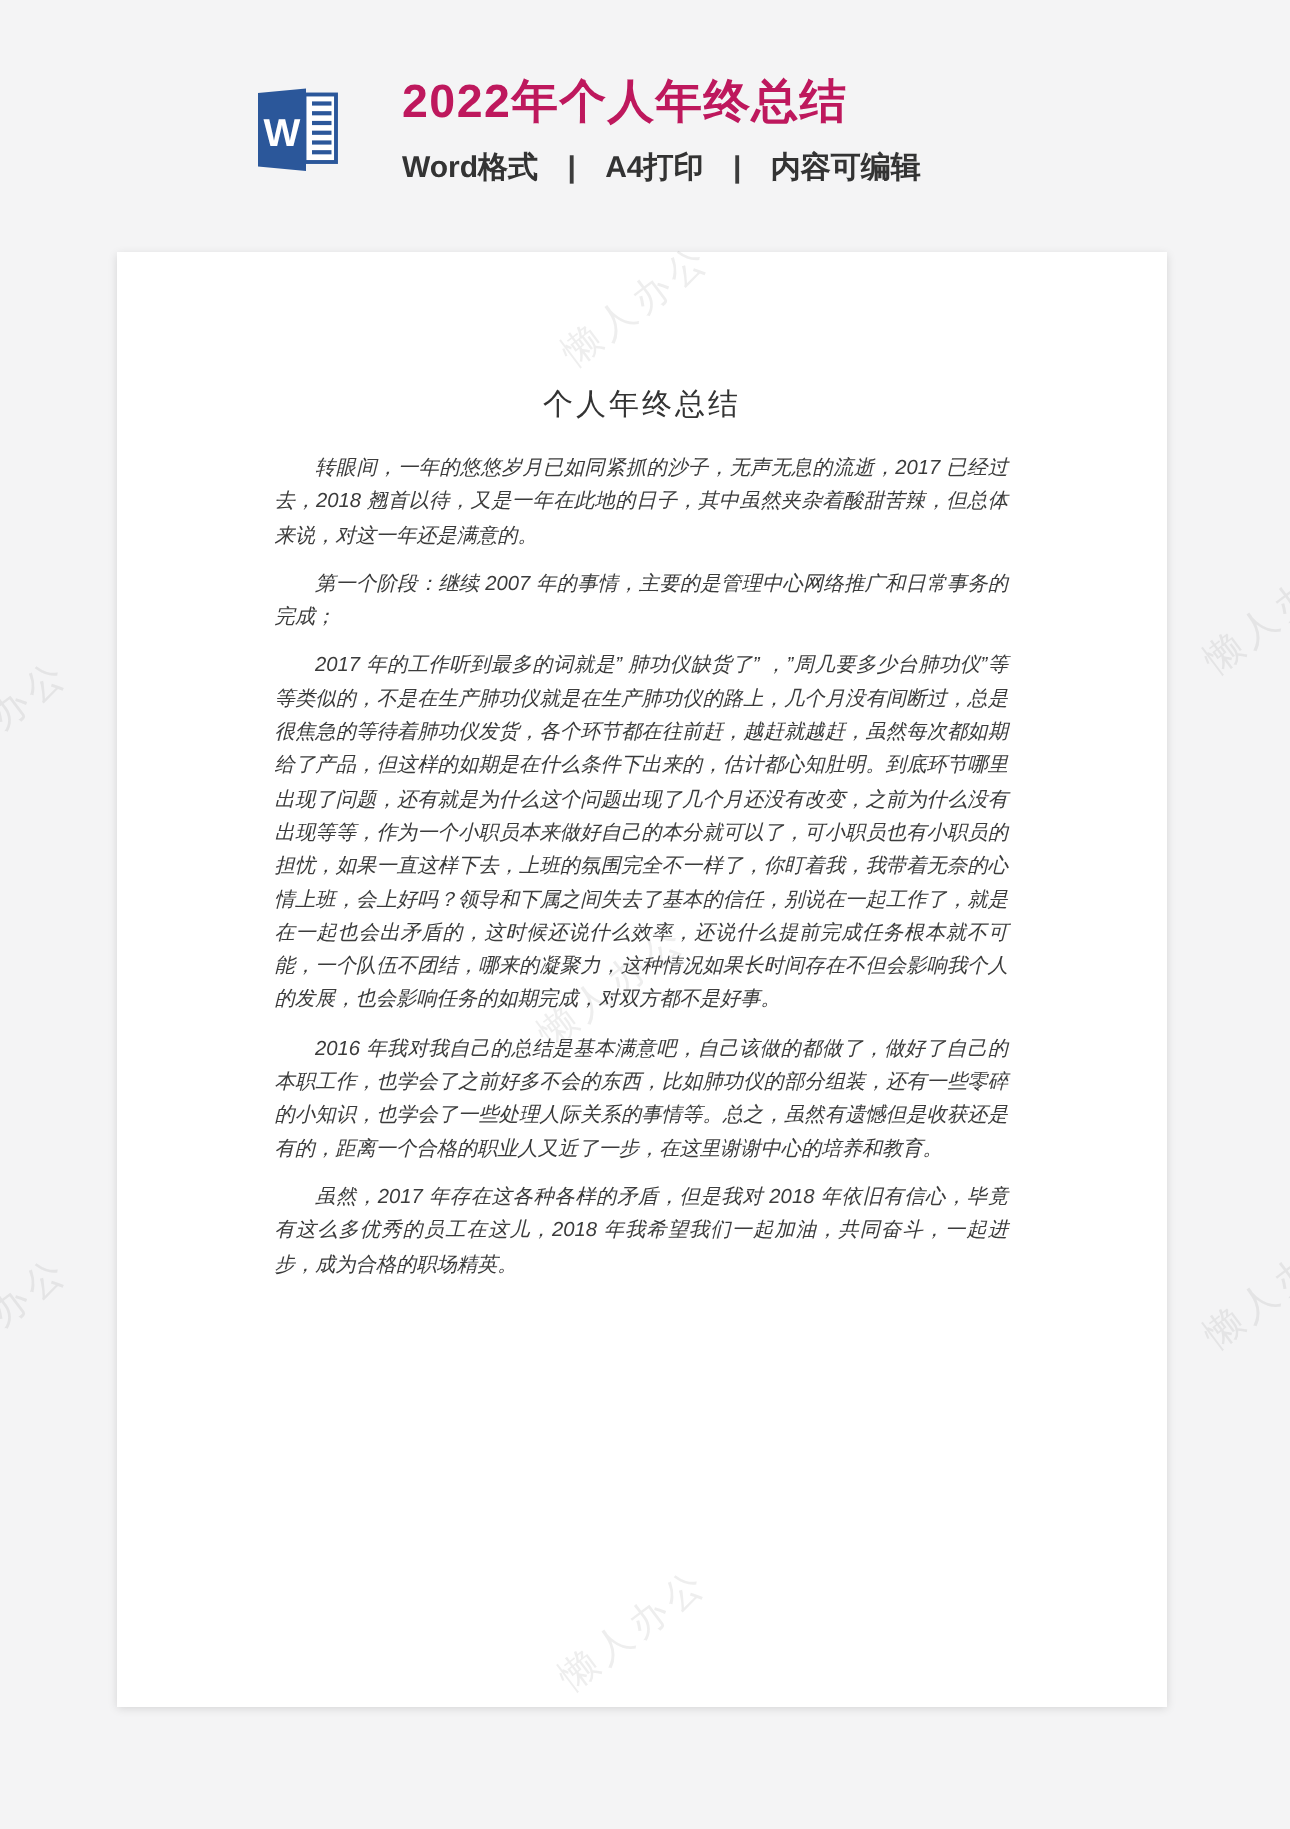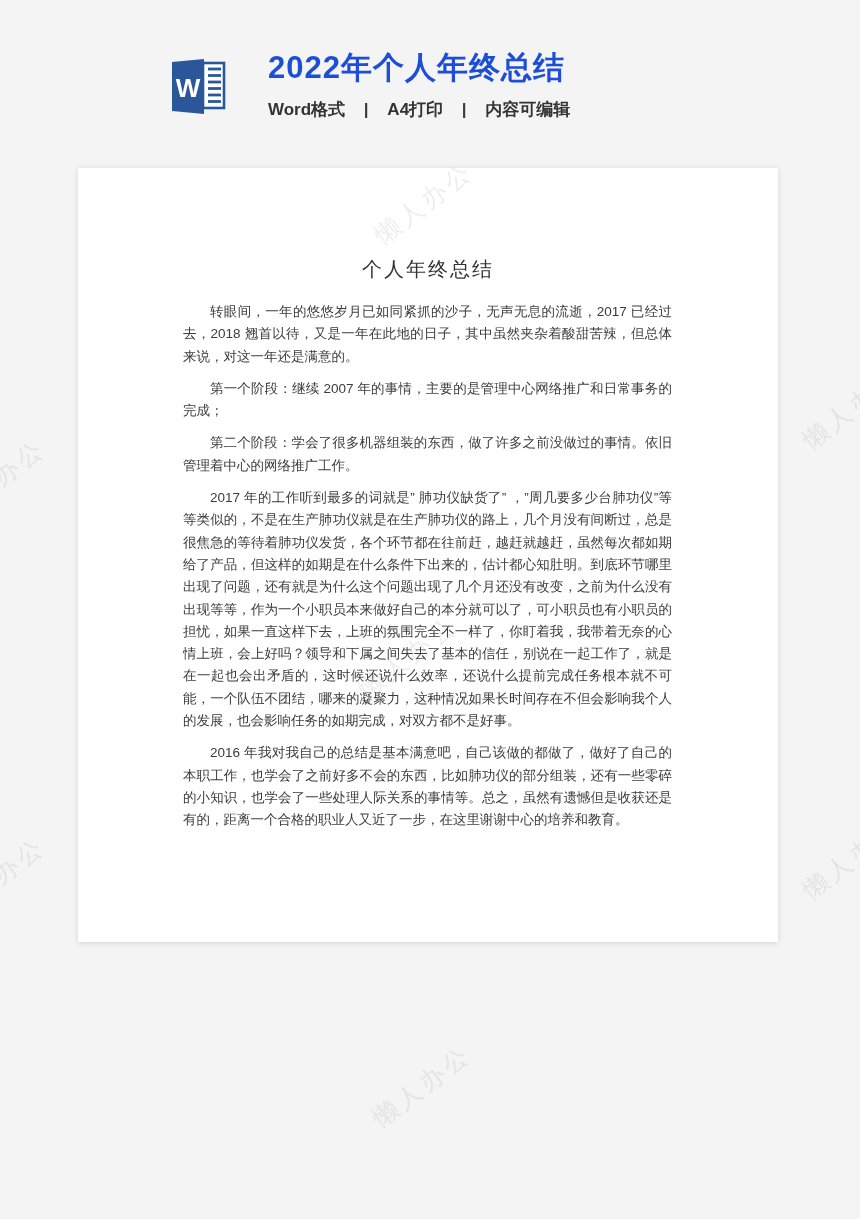--- a/index.html
+++ b/index.html
@@ -8,42 +8,42 @@
     background:#f4f4f5; overflow:hidden;
     font-family:"Liberation Sans","DejaVu Sans",sans-serif;
   }
 
   
   .header { position:absolute; left:170px; top:50px; display:flex; align-items:flex-start; }
   .icon-wrap { margin-top:6px; }
   .icon-wrap svg { display:block; }
   .header-text { margin-left:40px; }
   .header-title {
-    font-size:31px; font-weight:bold; color:#1d4ed8;
+    font-size:31px; font-weight:bold; color:#be185d;
     line-height:1.15; letter-spacing:1px; white-space:nowrap;
   }
   .header-sub {
-    margin-top:12px; font-size:17px; font-weight:bold; color:#333;
+    margin-top:12px; font-size:20px; font-weight:bold; color:#333;
     white-space:nowrap;
   }
   .header-sub .sep { margin:0 14px; color:#3c3c3c; }
 
   
   .page {
-    position:absolute; left:78px; top:168px; width:700px; height:774px;
+    position:absolute; left:78px; top:168px; width:700px; height:970px;
     background:#ffffff; box-shadow:0 1px 6px rgba(0,0,0,0.13);
   }
   .doc-title {
     margin:88px 0 0 0; text-align:center;
     font-size:20px; font-weight:400; color:#333; letter-spacing:2px;
   }
   .doc-body { margin:18px 106px 0 105px; }
   .doc-body p {
     margin:0 0 10px 0; font-size:13.5px; line-height:22.3px; color:#3b3b3b;
-    text-indent:2em; text-align:justify;
+    text-indent:2em; text-align:justify;font-style:italic;
   }
 
   
   .wm-layer { position:absolute; inset:0; pointer-events:none; z-index:9; }
   .wm {
     position:absolute; white-space:nowrap;
     transform:translate(-50%,-50%) rotate(-37deg);
     font-size:25px; letter-spacing:4px; color:rgba(125,125,125,0.13);
   }
 </style>
@@ -78,23 +78,23 @@
         <span>内容可编辑</span>
       </div>
     </div>
   </div>
 
   <div class="page">
     <h1 class="doc-title">个人年终总结</h1>
     <div class="doc-body">
         <p>转眼间，一年的悠悠岁月已如同紧抓的沙子，无声无息的流逝，2017 已经过去，2018 翘首以待，又是一年在此地的日子，其中虽然夹杂着酸甜苦辣，但总体来说，对这一年还是满意的。</p>
         <p>第一个阶段：继续 2007 年的事情，主要的是管理中心网络推广和日常事务的完成；</p>
-        <p>第二个阶段：学会了很多机器组装的东西，做了许多之前没做过的事情。依旧管理着中心的网络推广工作。</p>
         <p>2017 年的工作听到最多的词就是” 肺功仪缺货了” ，”周几要多少台肺功仪”等等类似的，不是在生产肺功仪就是在生产肺功仪的路上，几个月没有间断过，总是很焦急的等待着肺功仪发货，各个环节都在往前赶，越赶就越赶，虽然每次都如期给了产品，但这样的如期是在什么条件下出来的，估计都心知肚明。到底环节哪里出现了问题，还有就是为什么这个问题出现了几个月还没有改变，之前为什么没有出现等等，作为一个小职员本来做好自己的本分就可以了，可小职员也有小职员的担忧，如果一直这样下去，上班的氛围完全不一样了，你盯着我，我带着无奈的心情上班，会上好吗？领导和下属之间失去了基本的信任，别说在一起工作了，就是在一起也会出矛盾的，这时候还说什么效率，还说什么提前完成任务根本就不可能，一个队伍不团结，哪来的凝聚力，这种情况如果长时间存在不但会影响我个人的发展，也会影响任务的如期完成，对双方都不是好事。</p>
         <p>2016 年我对我自己的总结是基本满意吧，自己该做的都做了，做好了自己的本职工作，也学会了之前好多不会的东西，比如肺功仪的部分组装，还有一些零碎的小知识，也学会了一些处理人际关系的事情等。总之，虽然有遗憾但是收获还是有的，距离一个合格的职业人又近了一步，在这里谢谢中心的培养和教育。</p>
+        <p>虽然，2017 年存在这各种各样的矛盾，但是我对 2018 年依旧有信心，毕竟有这么多优秀的员工在这儿，2018 年我希望我们一起加油，共同奋斗，一起进步，成为合格的职场精英。</p>
       </div>
   </div>
 
   <div class="wm-layer">
       <div class="wm" style="left: 424px; top: 203px;">懒人办公</div>
       <div class="wm" style="left: 852px; top: 408px;">懒人办公</div>
       <div class="wm" style="left: -4px; top: 480px;">懒人办公</div>
       <div class="wm" style="left: 408px; top: 657px;">懒人办公</div>
       <div class="wm" style="left: -4px; top: 878px;">懒人办公</div>
       <div class="wm" style="left: 852px; top: 858px;">懒人办公</div>

